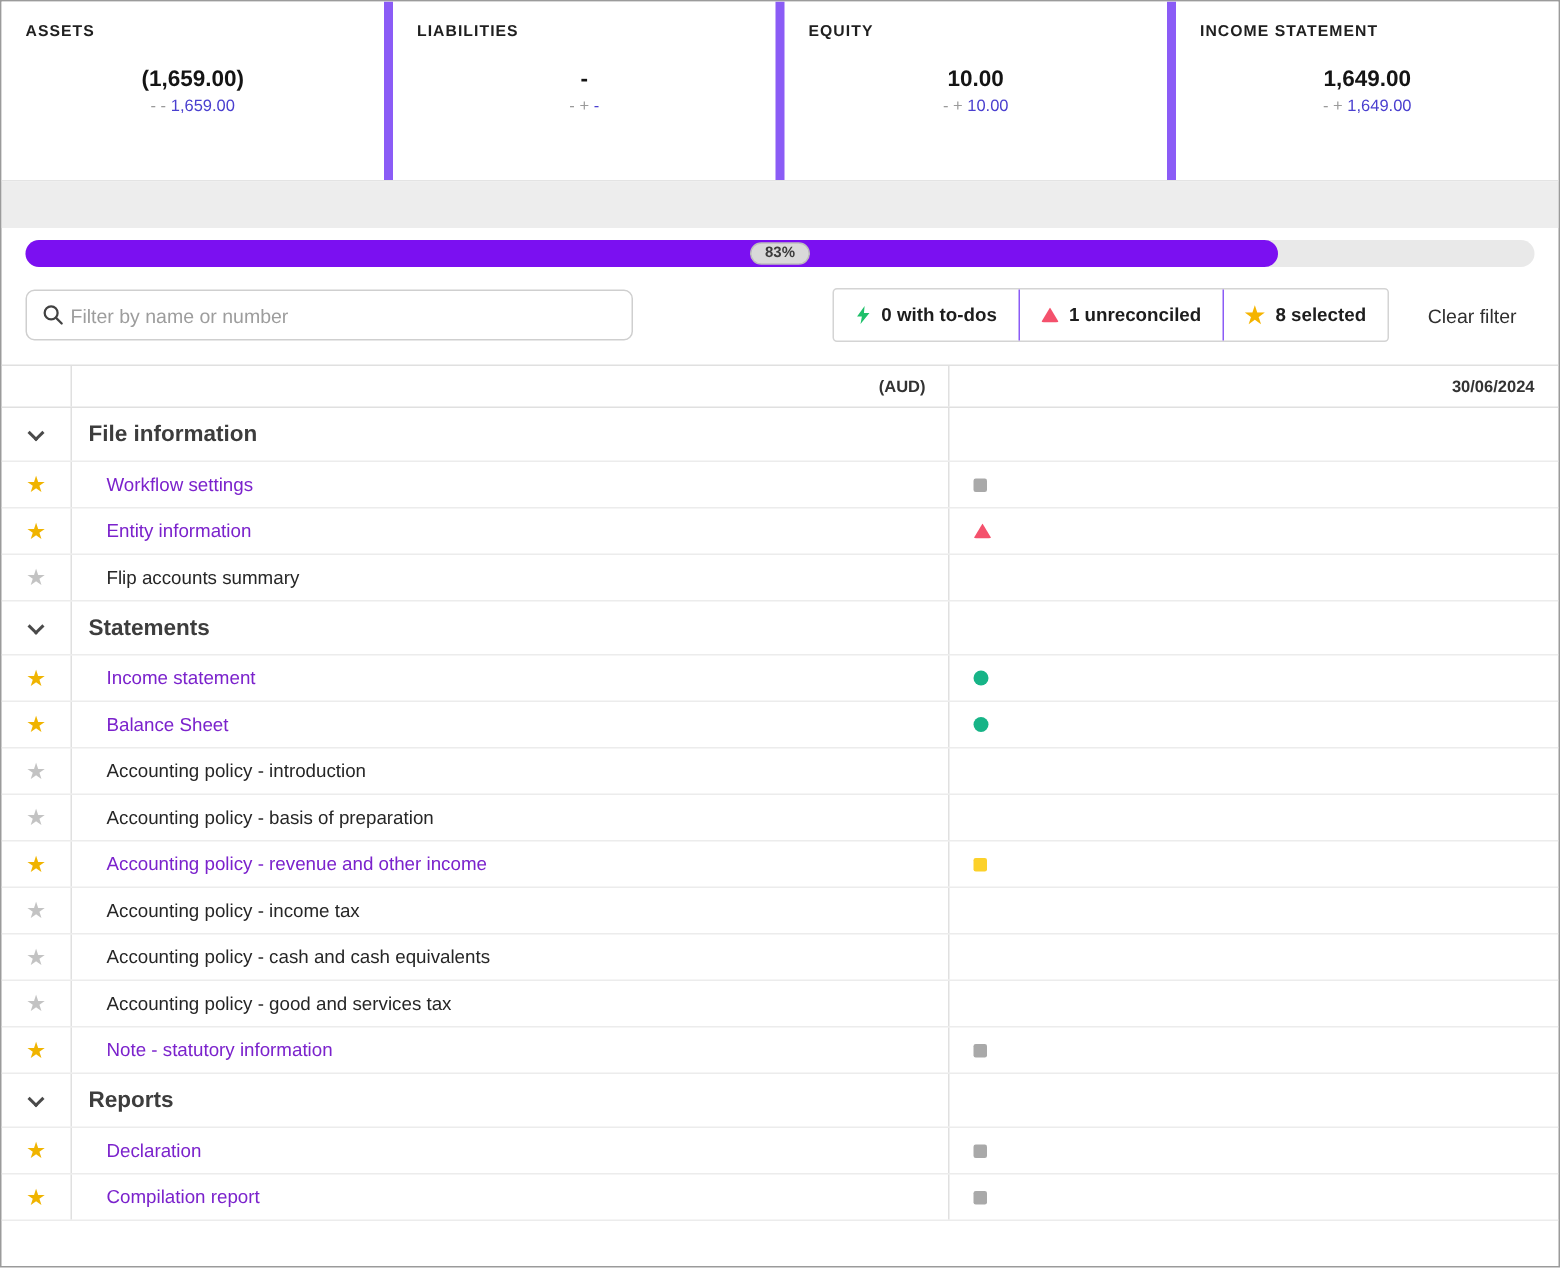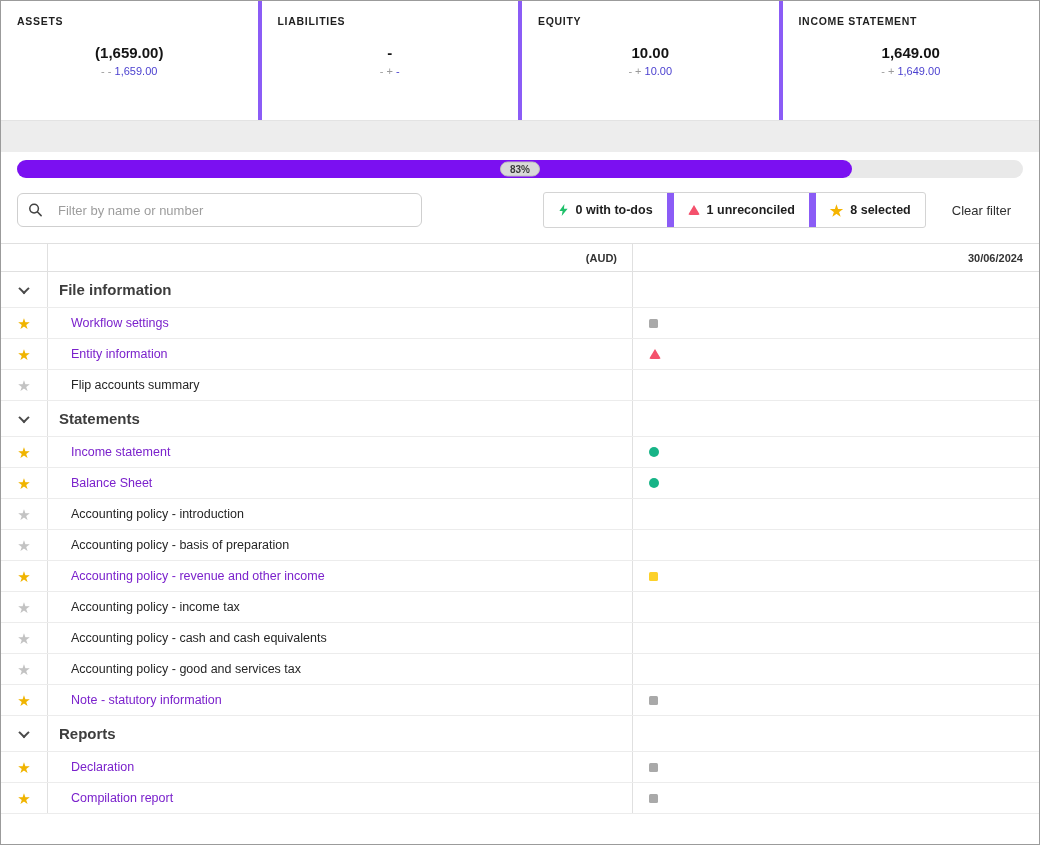--- a/index.html
+++ b/index.html
@@ -7,21 +7,21 @@
   body {
     font-family:"Liberation Sans", sans-serif;
     background:#ffffff;
     border:1px solid #9b9b9b;
     overflow:hidden;
     position:relative;
   }
 
   
   .cards { display:flex; height:120px; border-bottom:1px solid #e3e3e3; background:#fff; }
-  .card { flex:1 1 0; padding:14px 16px 0; border-right:4px solid #8b5cf6; }
+  .card { flex:1 1 0; padding:14px 16px 0; border-right:6px solid #8b5cf6; }
   .card:last-child { border-right:none; }
   .card-label { font-size:10.5px; font-weight:bold; letter-spacing:.7px; color:#1f1f1f; }
   .card-value { text-align:center; margin-top:17px; font-size:15px; font-weight:bold; color:#141414; }
   .card-sub { text-align:center; margin-top:4px; font-size:11px; color:#9a9a9a; }
   .card-sub .sub-link { color:#4a3fcf; cursor:pointer; }
 
   
   .band { height:31px; background:#ededed; }
   .progress-wrap { margin:8px 16px 0; height:18px; background:#e9e9e9; border-radius:9px; position:relative; }
   .progress-fill { height:100%; background:#7b10f1; border-radius:9px; }
@@ -29,30 +29,30 @@
     position:absolute; top:50%; left:50%; transform:translate(-50%,-50%);
     background:#d9d9d9; border:1px solid #bdbdbd; color:#3c3c3c;
     font-size:10px; font-weight:bold; padding:1px 9px; border-radius:9px; white-space:nowrap;
   }
 
   
   .filter-row { display:flex; align-items:center; margin:14px 16px 0; height:36px; }
   .search-box { position:relative; width:405px; }
   .search-box input {
     width:100%; height:34px; border:1px solid #cfcfcf; border-radius:6px;
-    padding:0 12px 0 40px; font-size:13px; color:#333; font-family:inherit; outline:none; background:#fff;
+    padding:0 12px 0 29px; font-size:13px; color:#333; font-family:inherit; outline:none; background:#fff;
   }
   .search-box input::placeholder { color:#9d9d9d; }
   .search-icon { position:absolute; left:11px; top:50%; transform:translateY(-50%); display:flex; }
 
   .filter-right { margin-left:auto; display:flex; align-items:center; }
   .chip-group { display:flex; border:1px solid #d4d4d4; border-radius:3px; background:#fff; }
   .chip {
     display:flex; align-items:center; gap:7px; padding:0 14px; height:34px;
-    border-right:7px solid #8b5cf6; font-size:12.5px; font-weight:bold; color:#1d1d1d; cursor:pointer; white-space:nowrap;
+    border-right:1px solid #8b5cf6; font-size:12.5px; font-weight:bold; color:#1d1d1d; cursor:pointer; white-space:nowrap;
   }
   .chip:last-child { border-right:none; }
   .chip-sq { width:11px; height:11px; background:#7a00f2; border-radius:2px; }
   .tri { width:0; height:0; border-left:6px solid transparent; border-right:6px solid transparent; border-bottom:10px solid #f4516c; border-radius:2px; }
   .chip-star { color:#f5b400; font-size:15px; line-height:1; }
   .clear-filter { margin-left:26px; margin-right:12px; font-size:13px; color:#2f2f2f; cursor:pointer; }
 
   
   .table { margin-top:15px; border-top:1px solid #e0e0e0; font-size:12.5px; }
   .trow { display:grid; grid-template-columns:47px 585px 1fr; border-bottom:1px solid #ececec; height:31px; }

